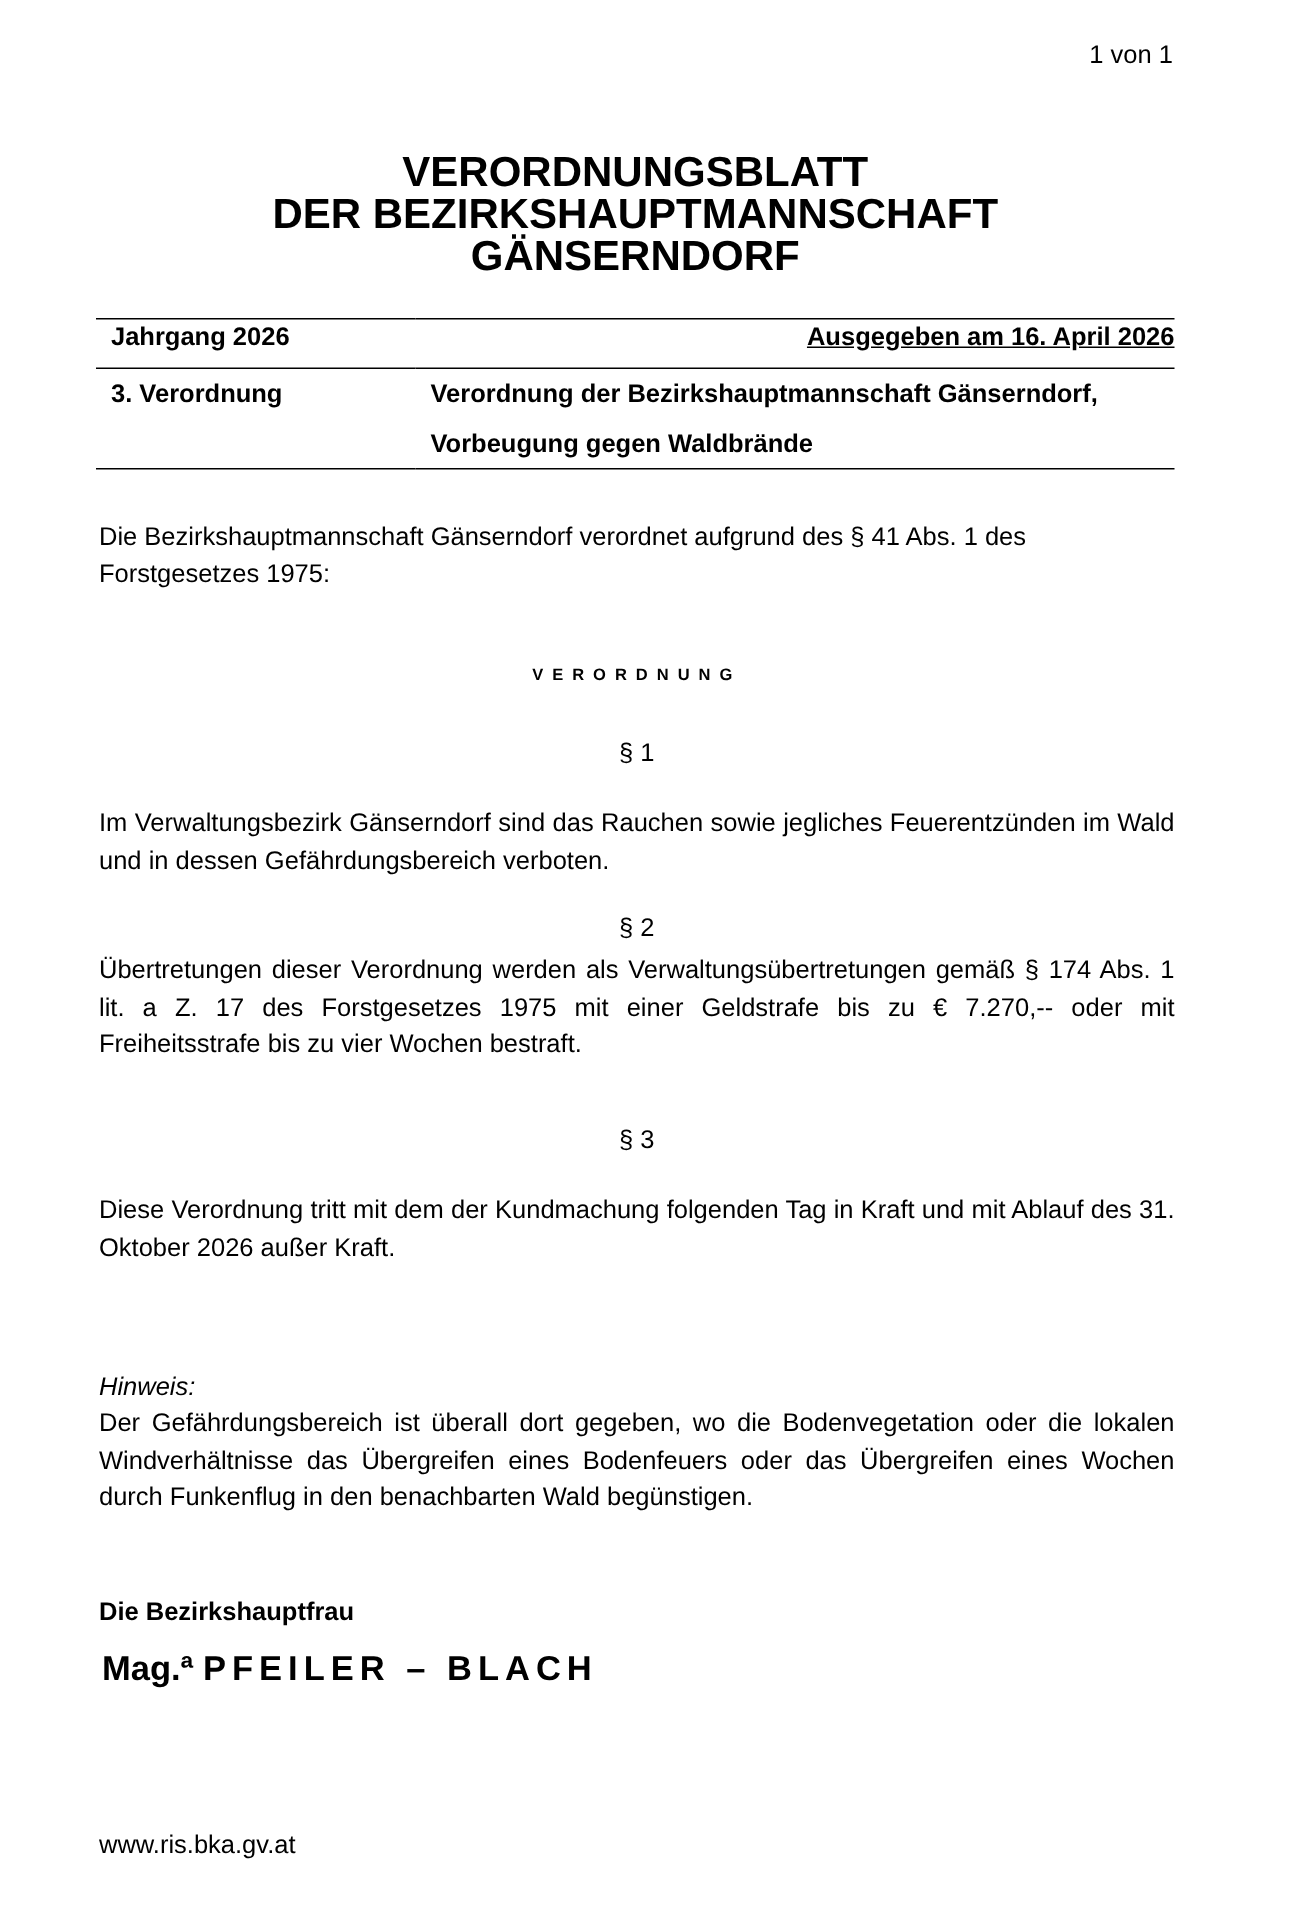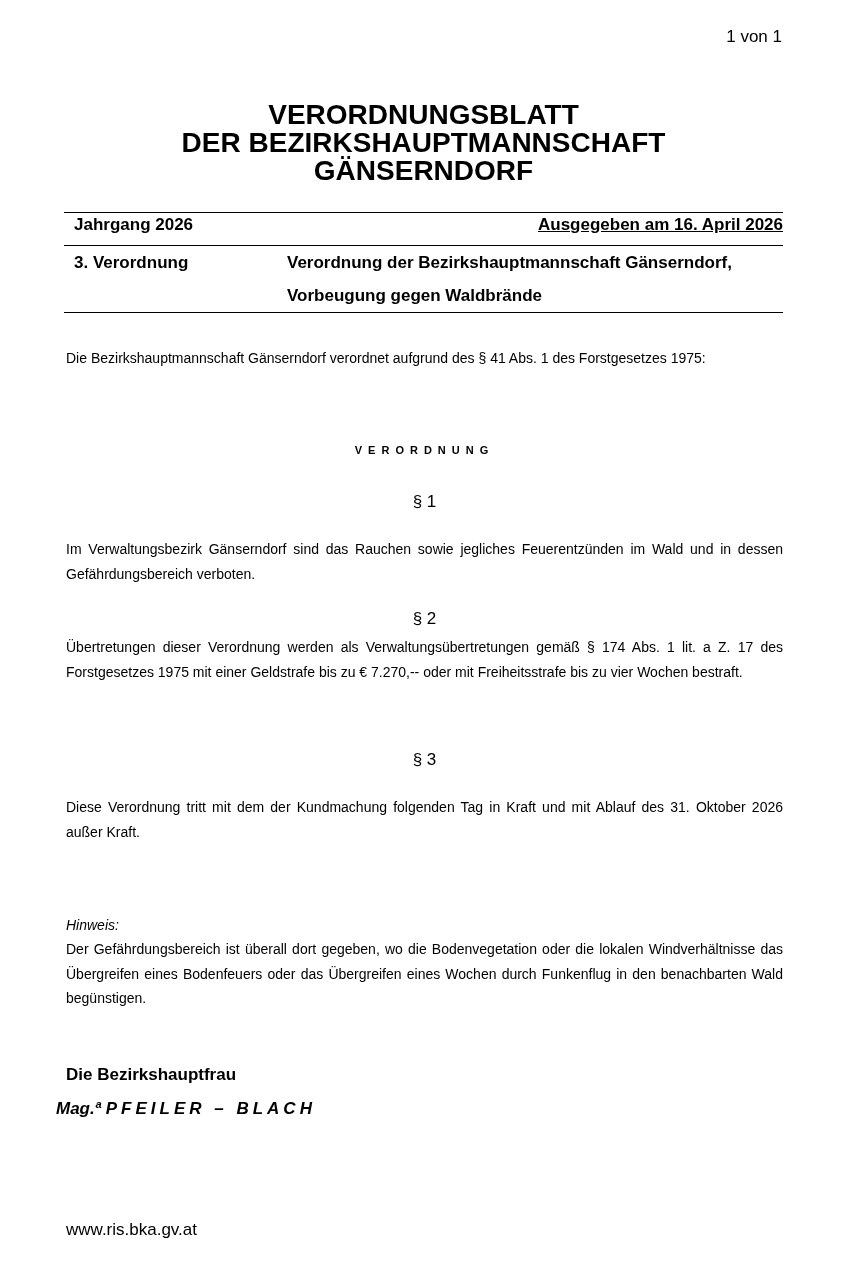--- a/index.html
+++ b/index.html
@@ -64,21 +64,21 @@
       padding-left: 10px !important;
     }
     .right-align {
       text-align: right;
       text-decoration: underline;
     }
     .body-text {
       position: absolute;
       left: 66px;
       width: 717px;
-      font-size: 14px;
+      font-size: 17px;
       line-height: 24.5px;
     }
     .justify {
       text-align: justify;
       text-align-last: left;
     }
     .centered {
       position: absolute;
       left: 66px;
       width: 717px;
@@ -92,24 +92,23 @@
     }
     .italic { font-style: italic; }
     .sig-label {
       position: absolute;
       left: 66px;
       font-weight: bold;
       font-size: 17px;
     }
     .sig-name {
       position: absolute;
-      left: 56px;
+      left: 68px;
       font-weight: bold;
-      font-size: 17px;
-      font-style: italic;
+      font-size: 23px;
     }
     .sig-name .surname {
       letter-spacing: 4px;
     }
     .footer-url {
       position: absolute;
       left: 66px;
       top: 1220px;
       font-size: 17px;
     }

